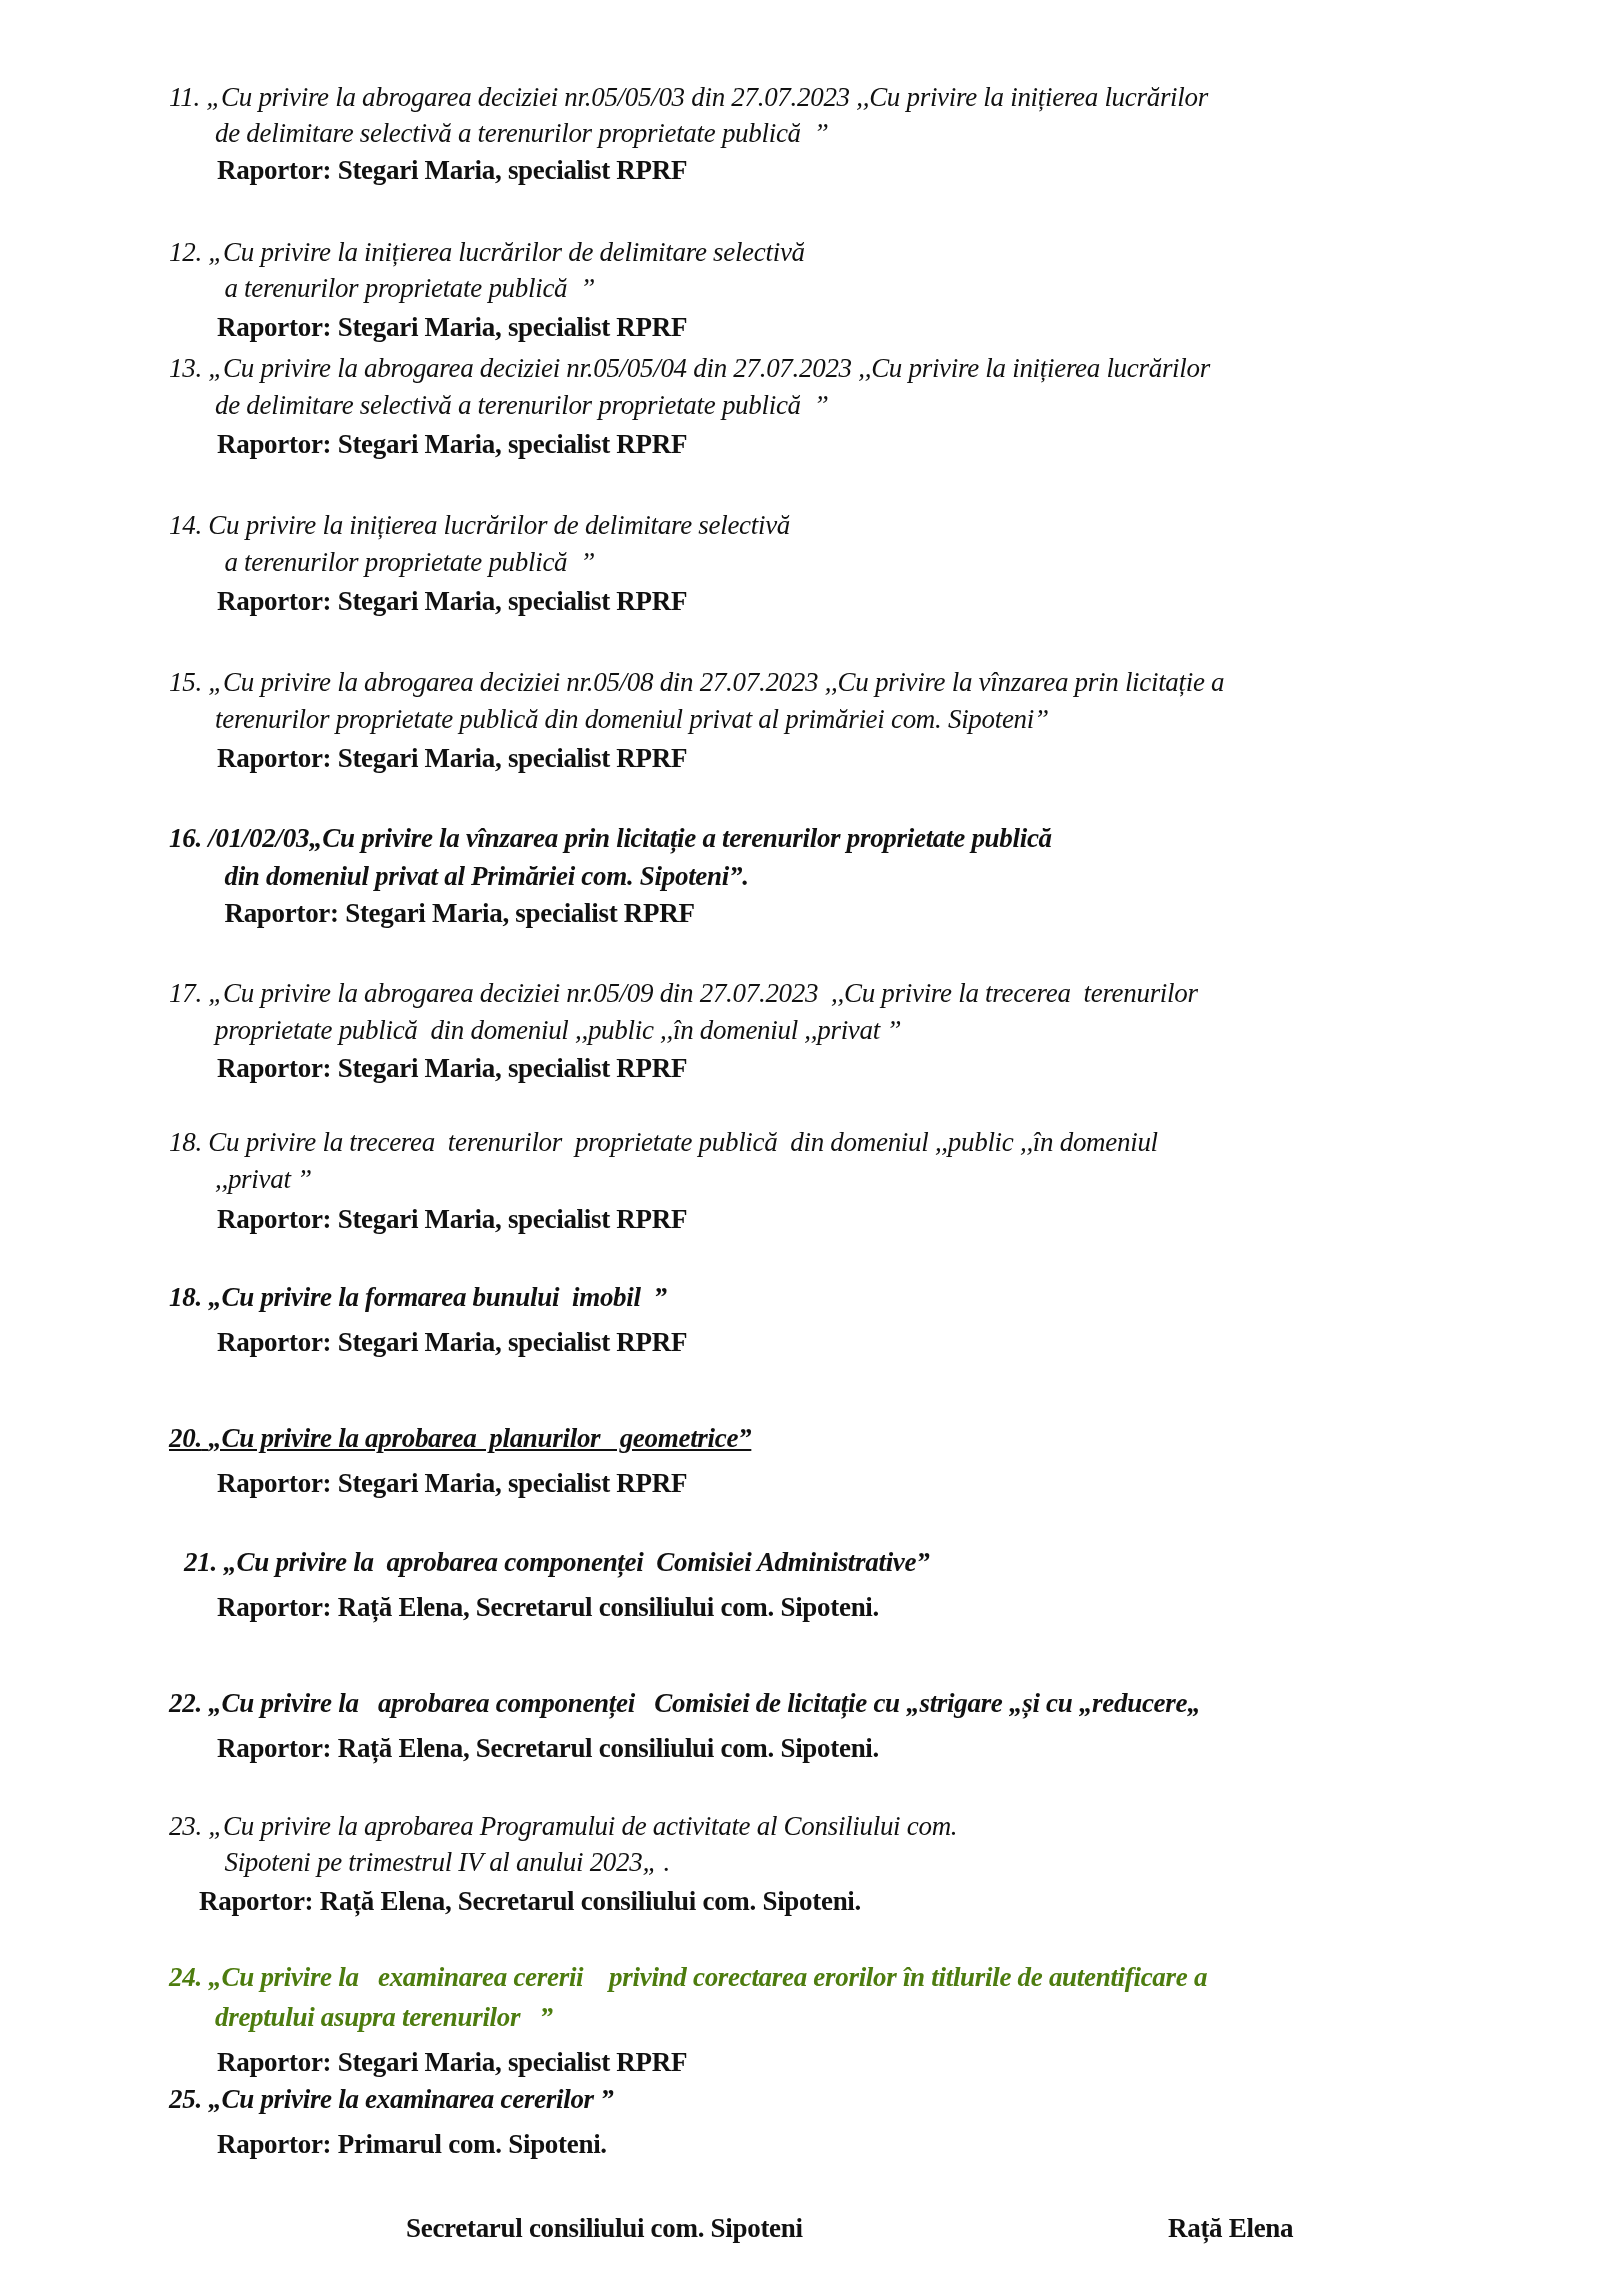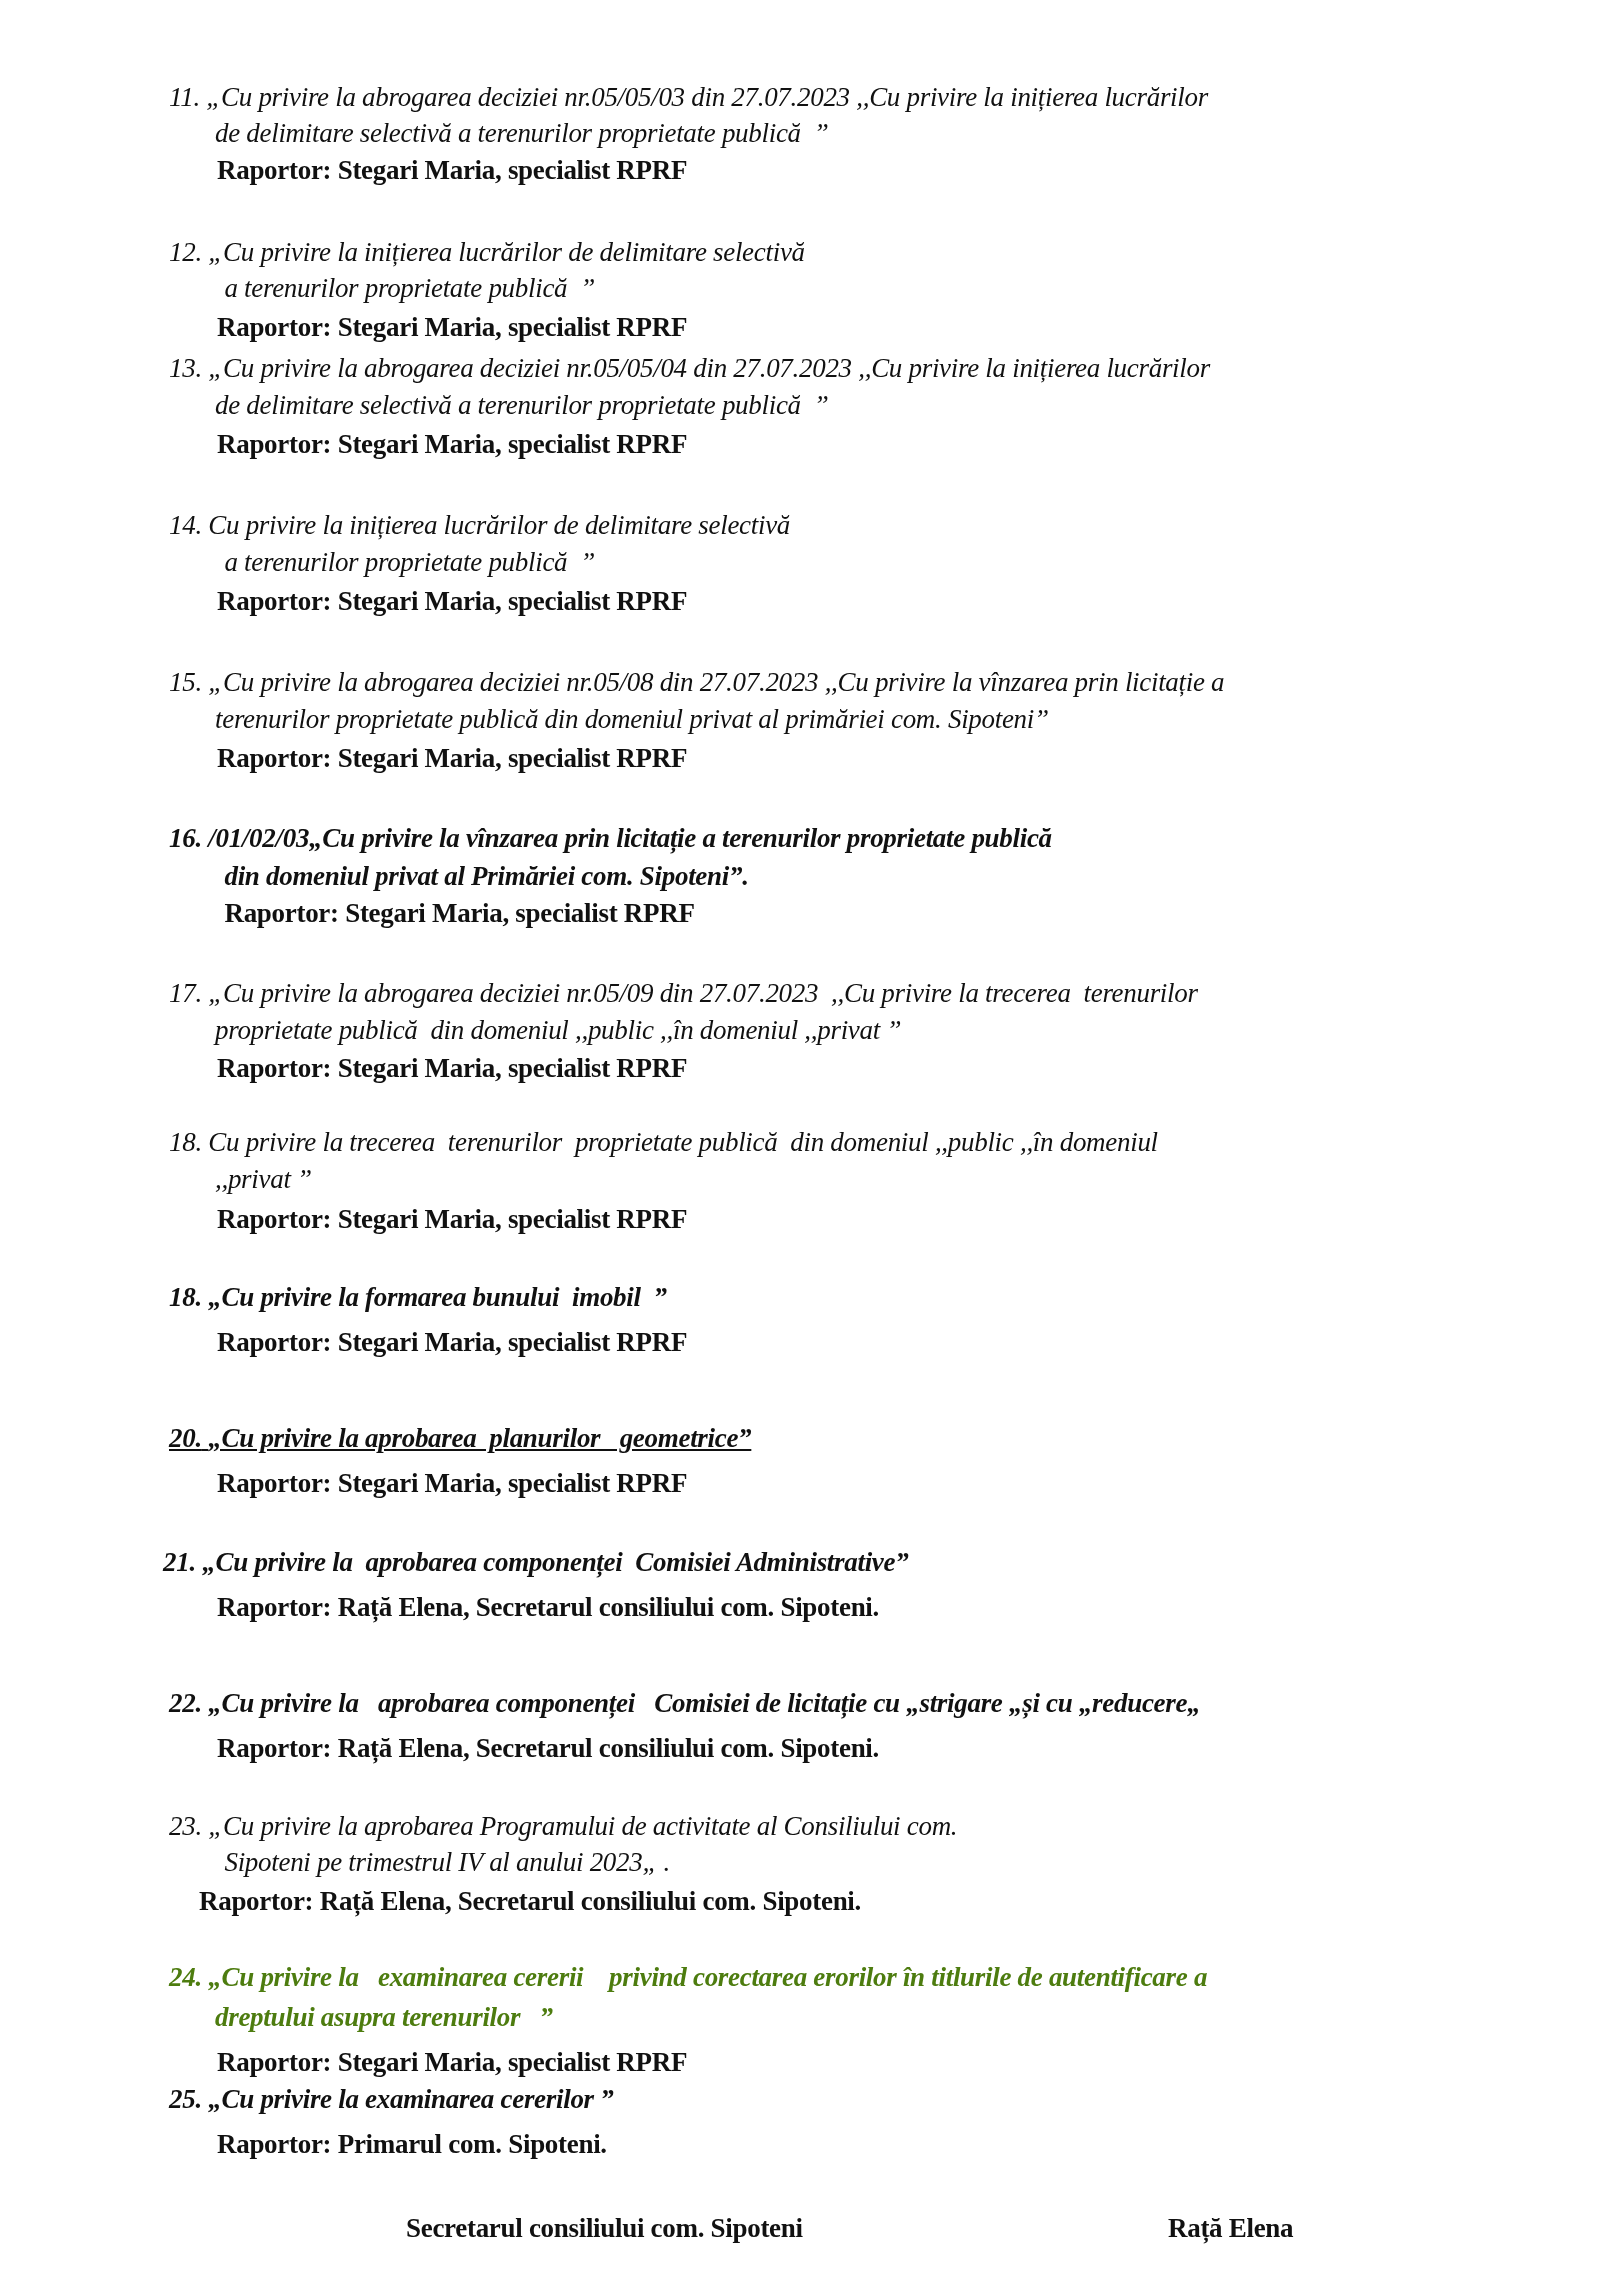--- a/index.html
+++ b/index.html
@@ -65,21 +65,21 @@
   <div class="line it b" style="left:169px;top:1280px;"><span>18.</span> <span>„Cu privire la formarea bunului  imobil  ”</span></div>
   <div class="line b" style="left:217px;top:1325px;">Raportor: Stegari Maria, specialist RPRF</div>
 </div>
 
 <div>
   <div class="line it b" style="left:169px;top:1421px;text-decoration:underline;"><span>20.</span> <span>„Cu privire la aprobarea  planurilor   geometrice”</span></div>
   <div class="line b" style="left:217px;top:1466px;">Raportor: Stegari Maria, specialist RPRF</div>
 </div>
 
 <div>
-  <div class="line it b" style="left:163px;top:1545px;"><span>21.</span> <span>„Cu privire la  aprobarea componenței  Comisiei Administrative”</span></div>
+  <div class="line it b" style="left:184px;top:1545px;"><span>21.</span> <span>„Cu privire la  aprobarea componenței  Comisiei Administrative”</span></div>
   <div class="line b" style="left:217px;top:1590px;">Raportor: Rață Elena, Secretarul consiliului com. Sipoteni.</div>
 </div>
 
 <div>
   <div class="line it b" style="left:169px;top:1686px;"><span>22.</span> <span>„Cu privire la   aprobarea componenței   Comisiei de licitație cu „strigare „și cu „reducere„</span></div>
   <div class="line b" style="left:217px;top:1731px;">Raportor: Rață Elena, Secretarul consiliului com. Sipoteni.</div>
 </div>
 
 <div>
   <div class="line it" style="left:169px;top:1809px;"><span>23.</span> <span>„Cu privire la aprobarea Programului de activitate al Consiliului com.</span></div>

